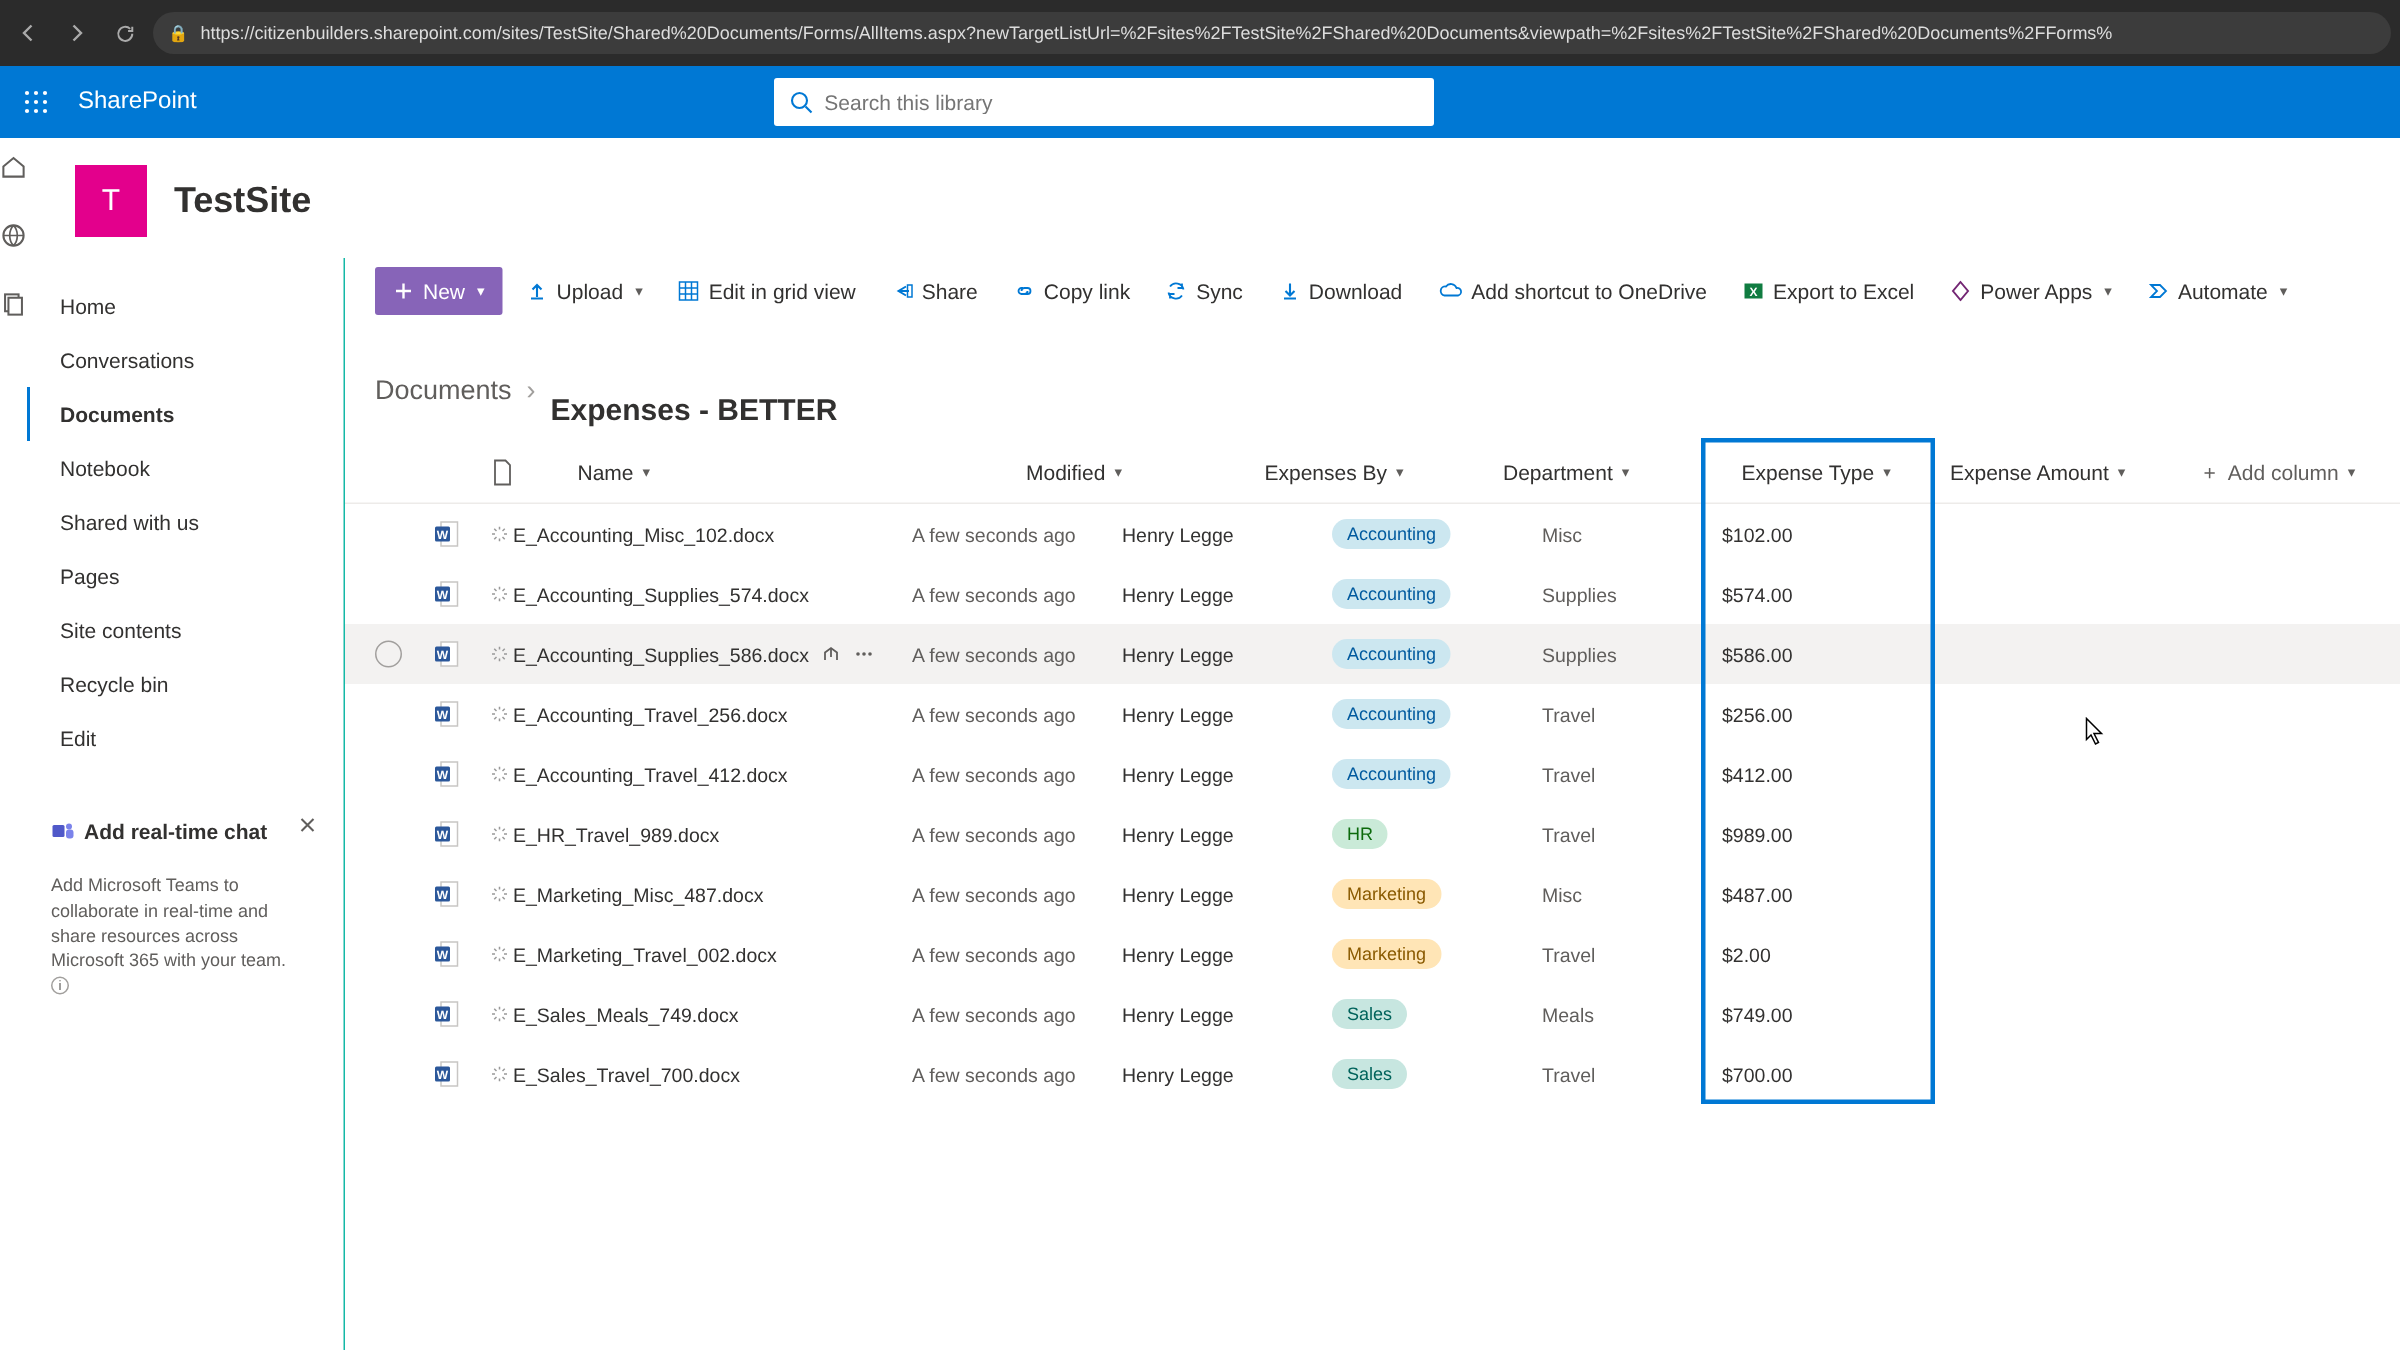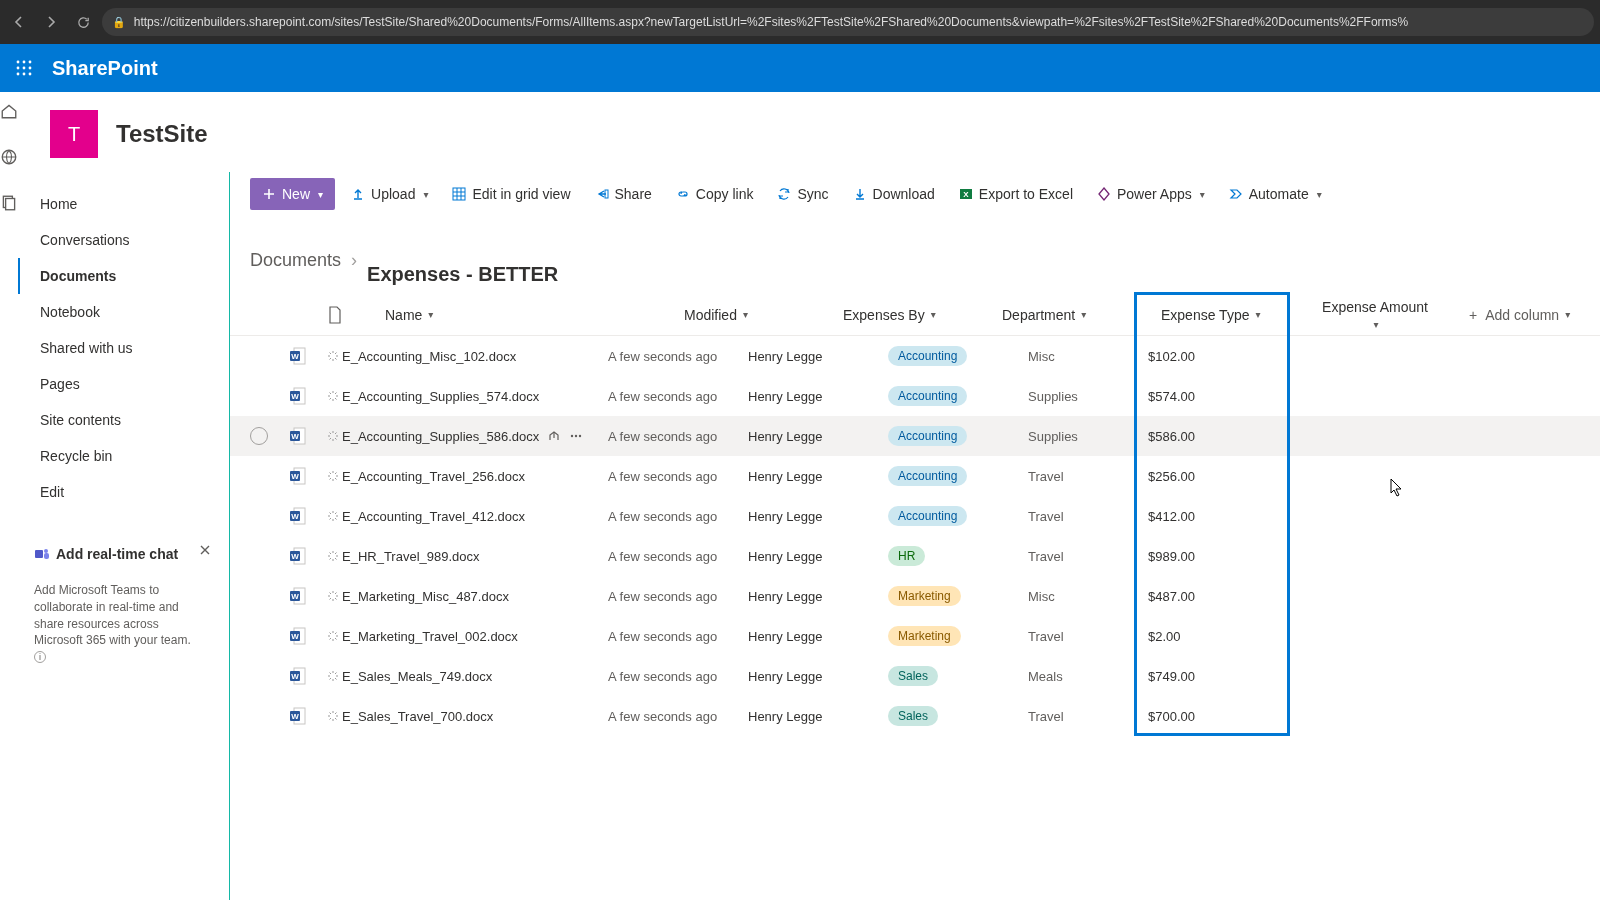--- a/index.html
+++ b/index.html
@@ -7,21 +7,21 @@
   
   
   .browser-bar { height:44px; background:#2b2b2b; display:flex; align-items:center; padding:0 6px; gap:6px; color:#ccc; font-size:13px;}
   .nav-btn { width:26px; height:26px; display:flex; align-items:center; justify-content:center; color:#aaa; border-radius:4px;}
   .url-box { flex:1; background:#3c3c3c; border-radius:14px; height:28px; display:flex; align-items:center; padding:0 10px; gap:8px; color:#ddd; font-size:12px;}
   .lock { font-size:11px; }
   
   
   .suite-bar { height:48px; background:#0078d4; display:flex; align-items:center; color:#fff;}
   .waffle { width:48px; height:48px; display:flex; align-items:center; justify-content:center;}
-  .suite-title { font-size:20px; font-weight:700; padding-left:4px;}
+  .suite-title { font-size:16px; font-weight:400; padding-left:4px;}
   .search-wrap { flex:1; display:flex; justify-content:center;}
   .search-box { width:440px; height:32px; background:#fff; border-radius:2px; display:flex; align-items:center; padding:0 10px; gap:8px; color:#605e5c;}
   .search-box input { border:0; outline:0; flex:1; font-size:14px; color:#323130; background:transparent;}
   
   
   .app-body { display:flex; height:calc(900px - 44px - 48px);}
   .left-rail { width:24px; background:#fff; border-right:0; padding-top:10px; display:flex; flex-direction:column; align-items:center; gap:28px; color:#605e5c;}
   .rail-ic { width:18px; height:18px; }
   
   .content-wrap { flex:1; display:flex; flex-direction:column; }
@@ -64,21 +64,21 @@
   .thead { display:flex; align-items:center; height:42px; border-bottom:1px solid #edebe9; padding:0 20px; color:#323130; font-size:14px;}
   .th { display:flex; align-items:center; gap:4px;margin-left:19px; }
   .th .dd { color:#605e5c; font-size:10px; margin-left:2px;}
   .col-sel { width:40px;}
   .col-type{ width:38px;}
   .col-name{ width:280px;}
   .col-mod { width:140px;}
   .col-by  { width:140px;}
   .col-dept{ width:140px;}
   .col-etyp{ width:120px;}
-  .col-amt { width:150px;flex-direction:column;}
+  .col-amt { width:150px;}
   .col-add { width:120px; color:#605e5c;}
   .highlight-box { position:absolute; border:3px solid #0078d4; pointer-events:none;}
   
   .trow { display:flex; align-items:center; height:40px; padding:0 20px; font-size:13px; color:#323130;}
   .trow.hovered { background:#f3f2f1;}
   .sel-circle { width:18px; height:18px; border:1px solid #a19f9d; border-radius:50%; visibility:hidden;}
   .trow.hovered .sel-circle { visibility:visible;}
   .row-actions { display:none; gap:8px; margin-left:6px; color:#605e5c;}
   .trow.hovered .row-actions { display:flex; align-items:center;}
   
@@ -130,20 +130,29 @@
           <circle cx="2" cy="8" r="1.4"></circle>
           <circle cx="8" cy="8" r="1.4"></circle>
           <circle cx="14" cy="8" r="1.4"></circle>
           <circle cx="2" cy="14" r="1.4"></circle>
           <circle cx="8" cy="14" r="1.4"></circle>
           <circle cx="14" cy="14" r="1.4"></circle>
         </g>
       </svg>
   </div>
   <div class="suite-title">SharePoint</div>
+  <div class="search-wrap">
+    <div class="search-box">
+      <svg width="16" height="16" viewBox="0 0 16 16">
+          <circle cx="7" cy="7" r="5" stroke="#0078d4" stroke-width="1.4" fill="none"></circle>
+          <line x1="11" y1="11" x2="15" y2="15" stroke="#0078d4" stroke-width="1.4"></line>
+        </svg>
+      <input placeholder="Search this library" style="">
+    </div>
+  </div>
   <div style="width:260px"></div>
 </div>
 
 <div class="app-body">
 
   <div class="left-rail">
     <svg class="rail-ic" viewBox="0 0 16 16">
         <path d="M2 8l6-5 6 5v6H2z" fill="none" stroke="#605e5c" stroke-width="1.2"></path>
       </svg>
     <svg class="rail-ic" viewBox="0 0 16 16">
@@ -255,20 +264,28 @@
           <div class="cmd-btn">
             <span class="ic">
                 <svg width="14" height="14" viewBox="0 0 14 14">
                   <path d="M7 2v8M4 7l3 3 3-3M3 12h8" stroke="#0078d4" stroke-width="1.4" fill="none"></path>
                 </svg>
               </span>
             <span>Download</span>
           </div>
           <div class="cmd-btn">
             <span class="ic">
+                <svg width="16" height="14" viewBox="0 0 16 14">
+                  <path d="M4 10a3 3 0 0 1 1-6 4 4 0 0 1 7 1 2.5 2.5 0 0 1 1 5H4z" fill="none" stroke="#0078d4" stroke-width="1.2"></path>
+                </svg>
+              </span>
+            <span>Add shortcut to OneDrive</span>
+          </div>
+          <div class="cmd-btn">
+            <span class="ic">
                 <svg width="14" height="14" viewBox="0 0 14 14">
                   <rect x="1" y="2" width="12" height="10" fill="#107c41"></rect>
                   <text x="7" y="10" text-anchor="middle" fill="#fff" font-size="8" font-weight="bold">X</text>
                 </svg>
               </span>
             <span>Export to Excel</span>
           </div>
           <div class="cmd-btn">
             <span class="ic">
                 <svg width="14" height="14" viewBox="0 0 14 14">

